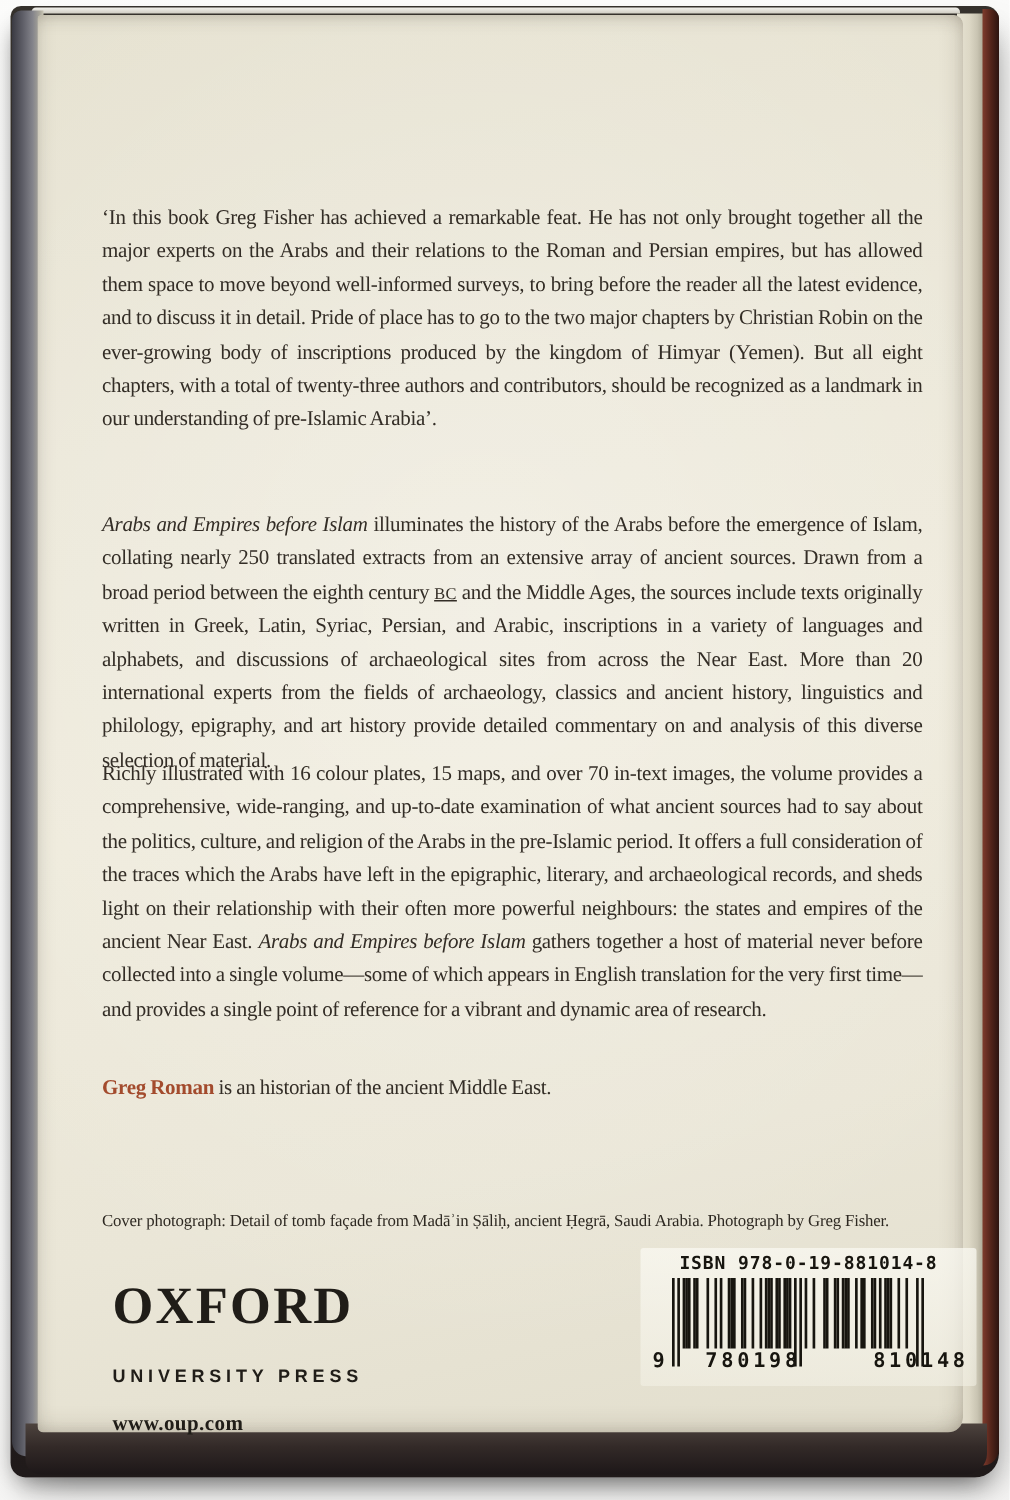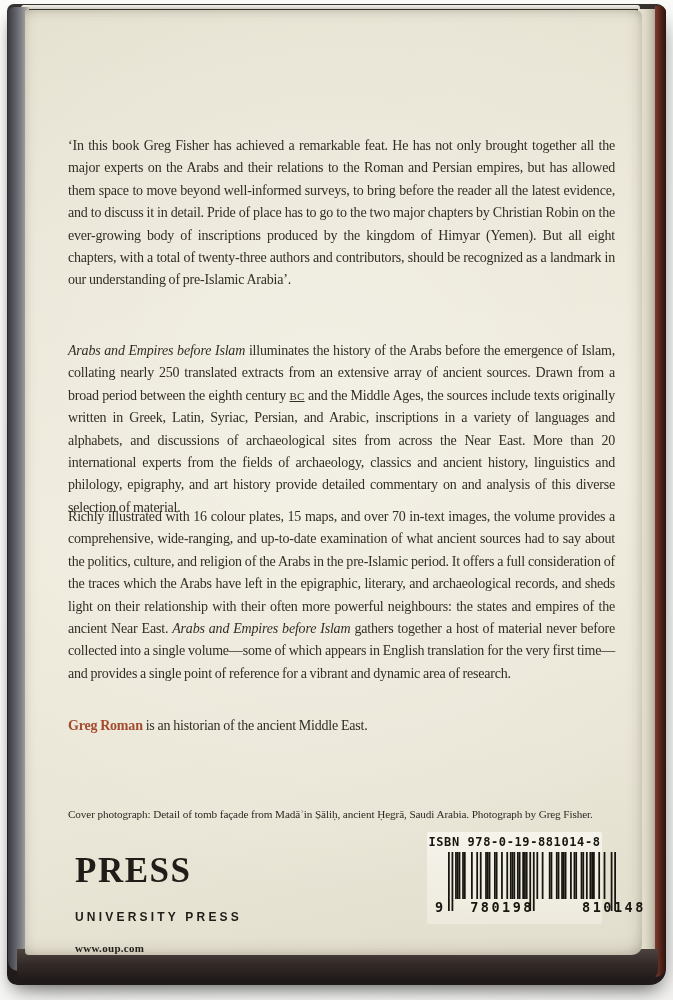--- a/index.html
+++ b/index.html
@@ -89,27 +89,27 @@
     font-family: "Liberation Serif", serif;
     font-size: 35px; font-weight: 700; letter-spacing: 1.5px; line-height: 36px;
   }
   .press {
     font-family: Liberation Sans, sans-serif;
     font-size: 12px; font-weight: 700; letter-spacing: 3.2px; line-height: 14px;
     margin-top: 21px;
   }
   .url {
     font-family: "Liberation Serif", serif;
-    font-size: 11px; font-weight: 700; letter-spacing: 0.3px;
+    font-size: 14px; font-weight: 700; letter-spacing: 0.3px;
     margin-top: 18px;
   }
 
   
   .isbn-box {
-    position: absolute; left: 402px; top: 822px; width: 175px; height: 92px;
+    position: absolute; left: 402px; top: 822px; width: 224px; height: 92px;
     background: linear-gradient(180deg, rgba(250,249,242,0.75), rgba(244,242,231,0.55));
     border-radius: 2px;
   }
   .isbn-label {
     font-family: "DejaVu Sans Mono", monospace;
     font-size: 12px; font-weight: 700; letter-spacing: 0.6px;
     text-align: center; color: #17150f; margin-top: 3px; white-space: nowrap;
   }
   .barcode-wrap { position: relative; margin: 3px 9px 0 9px; height: 60px; }
   .barcode-svg { position: absolute; left: 12px; top: 0; width: 168px; height: 60px; fill: #17150f; }
@@ -140,21 +140,21 @@
 
     <p class="textblock para1"><i>Arabs and Empires before Islam</i><span> illuminates the history of the Arabs before the emergence of Islam, collating nearly 250 translated extracts from an extensive array of ancient sources. Drawn from a broad period between the eighth century </span><span class="sc">BC</span><span> and the Middle Ages, the sources include texts originally written in Greek, Latin, Syriac, Persian, and Arabic, inscriptions in a variety of languages and alphabets, and discussions of archaeological sites from across the Near East. More than 20 international experts from the fields of archaeology, classics and ancient history, linguistics and philology, epigraphy, and art history provide detailed commentary on and analysis of this diverse selection of material.</span></p>
 
     <p class="textblock para2"><span>Richly illustrated with 16 colour plates, 15 maps, and over 70 in-text images, the volume provides a comprehensive, wide-ranging, and up-to-date examination of what ancient sources had to say about the politics, culture, and religion of the Arabs in the pre-Islamic period. It offers a full consideration of the traces which the Arabs have left in the epigraphic, literary, and archaeological records, and sheds light on their relationship with their often more powerful neighbours: the states and empires of the ancient Near East. </span><i>Arabs and Empires before Islam</i><span> gathers together a host of material never before collected into a single volume—some of which appears in English translation for the very first time—and provides a single point of reference for a vibrant and dynamic area of research.</span></p>
 
     <p class="textblock author-line"><b>Greg Roman</b><span> is an historian of the ancient Middle East.</span></p>
 
     <p class="credit"><b>Cover photograph:</b><span> Detail of tomb façade from Madāʾin Ṣāliḥ, ancient Ḥegrā, Saudi Arabia. Photograph by Greg Fisher.</span></p>
 
     <div class="publisher">
-      <div class="oxford">PRESS</div>
+      <div class="oxford">OXFORD</div>
       <div class="press">UNIVERSITY PRESS</div>
       <div class="url">www.oup.com</div>
     </div>
 
     <div class="isbn-box">
       <div class="isbn-label">ISBN 978-0-19-881014-8</div>
       <div class="barcode-wrap">
         <svg class="barcode-svg" viewBox="0 0 190 60" preserveAspectRatio="none">
             <rect x="0" y="0" width="2" height="59"></rect>
             <rect x="4" y="0" width="2" height="59"></rect>

